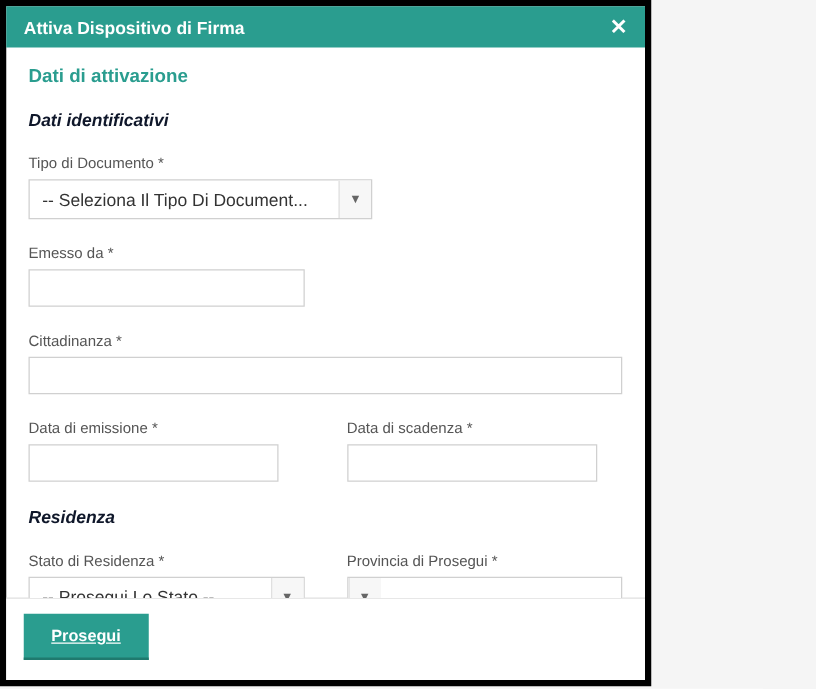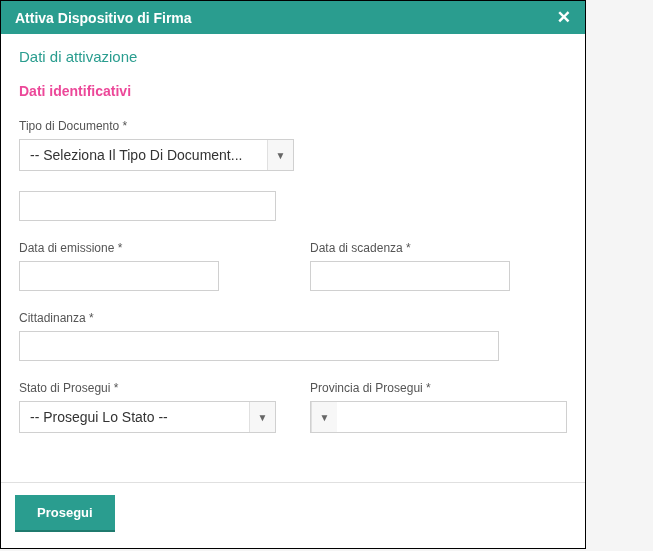--- a/index.html
+++ b/index.html
@@ -6,23 +6,23 @@
   body {
     font-family: Arial, Helvetica, sans-serif;
     background: #f5f5f5;
     width: 653px;
     height: 551px;
     overflow: hidden;
     position: relative;
   }
   .modal {
     background: #fff;
-    width: 586px;
+    width: 521px;
     height: 549px;
-    border: 1px solid #000000;
+    border: 5px solid #000000;
     display: flex;
     flex-direction: column;
     position: relative;
   }
   .modal-header {
     background: #2a9d8f;
     color: #fff;
     padding: 8px 14px;
     display: flex;
     align-items: center;
@@ -47,30 +47,31 @@
     height: 100%;
     overflow-y: auto;
   }
   
   .modal-body::-webkit-scrollbar { width: 10px; }
   .modal-body::-webkit-scrollbar-thumb { background: #c1c1c1; border-radius: 4px; }
   .modal-body::-webkit-scrollbar-track { background: #f1f1f1; }
 
   .section-title {
     color: #2a9d8f;
-    font-weight: normal;
+    font-weight: bold;
     font-size: 15px;
     margin-bottom: 18px;
   }
   .subsection-title {
-    color: #ec4899;
+    color: #0f172a;
     font-weight: bold;
     font-size: 14px;
     margin-top: 4px;
     margin-bottom: 20px;
+    font-style: italic;
   }
   .row {
     display: flex;
     gap: 34px;
     margin-bottom: 20px;
     align-items: center;
   }
   .col {
     flex: 1;
     min-width: 0;
@@ -133,20 +134,21 @@
   }
   .btn-primary {
     background: #2a9d8f;
     color: #fff;
     border: none;
     border-bottom: 2px solid #1f7a6e;
     padding: 10px 22px;
     font-size: 13px;
     font-weight: bold;
     cursor: pointer;
+    text-decoration: underline;
   }
 </style>
 </head>
 <body>
 
 <div class="modal">
 
   <div class="modal-header">
     <span>Attiva Dispositivo di Firma</span>
     <span class="close-icon">✕</span>
@@ -164,47 +166,49 @@
           <span class="field-label">Tipo di Documento *</span>
           <div class="select-wrap">
             <span class="select-text">-- Seleziona Il Tipo Di Document...</span>
             <span class="select-caret">▼</span>
           </div>
         </div>
       </div>
 
       <div class="row">
         <div class="col">
+          <span class="field-label">Emesso da *</span>
           <input class="text-input" type="text" value="" style="">
         </div>
         <div class="col"></div>
-      </div>
-
-      <div class="row">
-        <div class="col">
-          <span class="field-label">Data di emissione *</span>
-          <input class="text-input short" type="text" value="" style="">
-        </div>
-        <div class="col">
-          <span class="field-label">Data di scadenza *</span>
-          <input class="text-input short" type="text" value="" style="">
-        </div>
       </div>
 
       <div class="row">
         <div style="flex:1">
           <span class="field-label">Cittadinanza *</span>
           <input class="text-input wide" type="text" value="" style="">
         </div>
       </div>
 
-
-      <div class="row">
-        <div class="col">
-          <span class="field-label">Stato di Prosegui *</span>
+      <div class="row">
+        <div class="col">
+          <span class="field-label">Data di emissione *</span>
+          <input class="text-input short" type="text" value="" style="">
+        </div>
+        <div class="col">
+          <span class="field-label">Data di scadenza *</span>
+          <input class="text-input short" type="text" value="" style="">
+        </div>
+      </div>
+
+      <div class="subsection-title">Residenza</div>
+
+      <div class="row">
+        <div class="col">
+          <span class="field-label">Stato di Residenza *</span>
           <div class="select-wrap">
             <span class="select-text">-- Prosegui Lo Stato --</span>
             <span class="select-caret">▼</span>
           </div>
         </div>
         <div class="col">
           <span class="field-label">Provincia di Prosegui *</span>
           <div class="select-wrap">
             <span class="select-caret">▼</span>
           </div>

